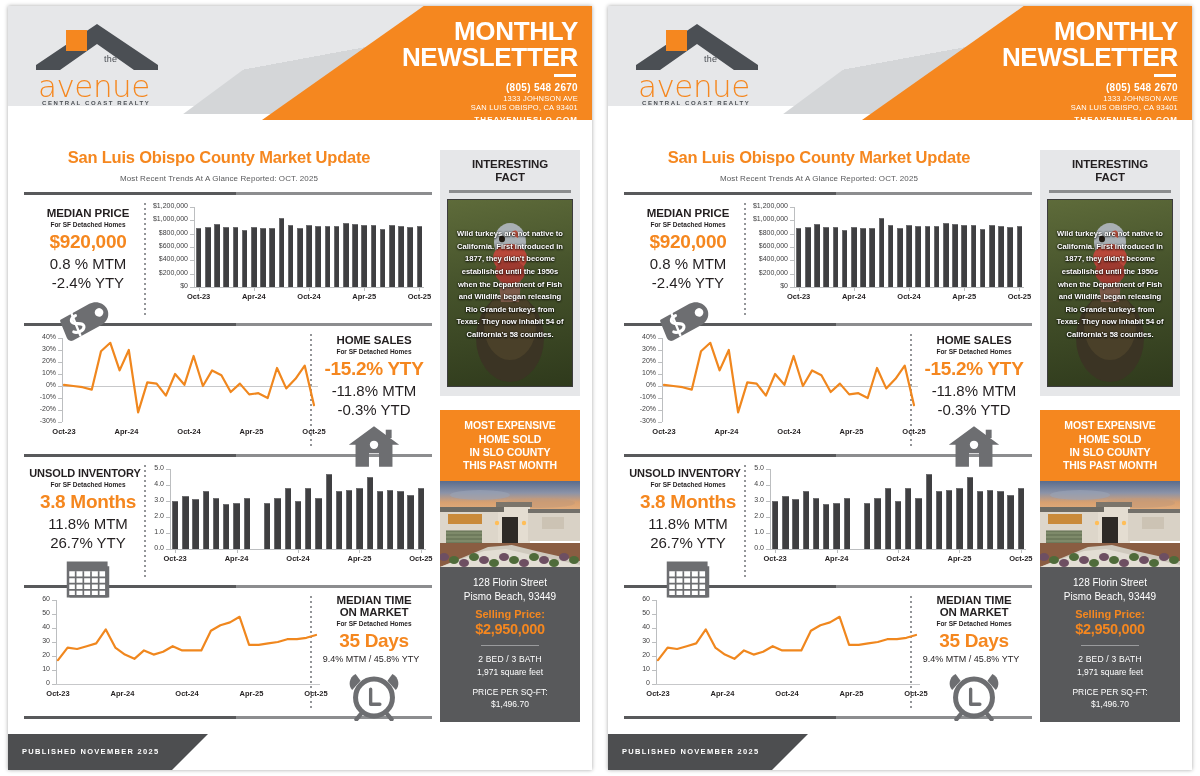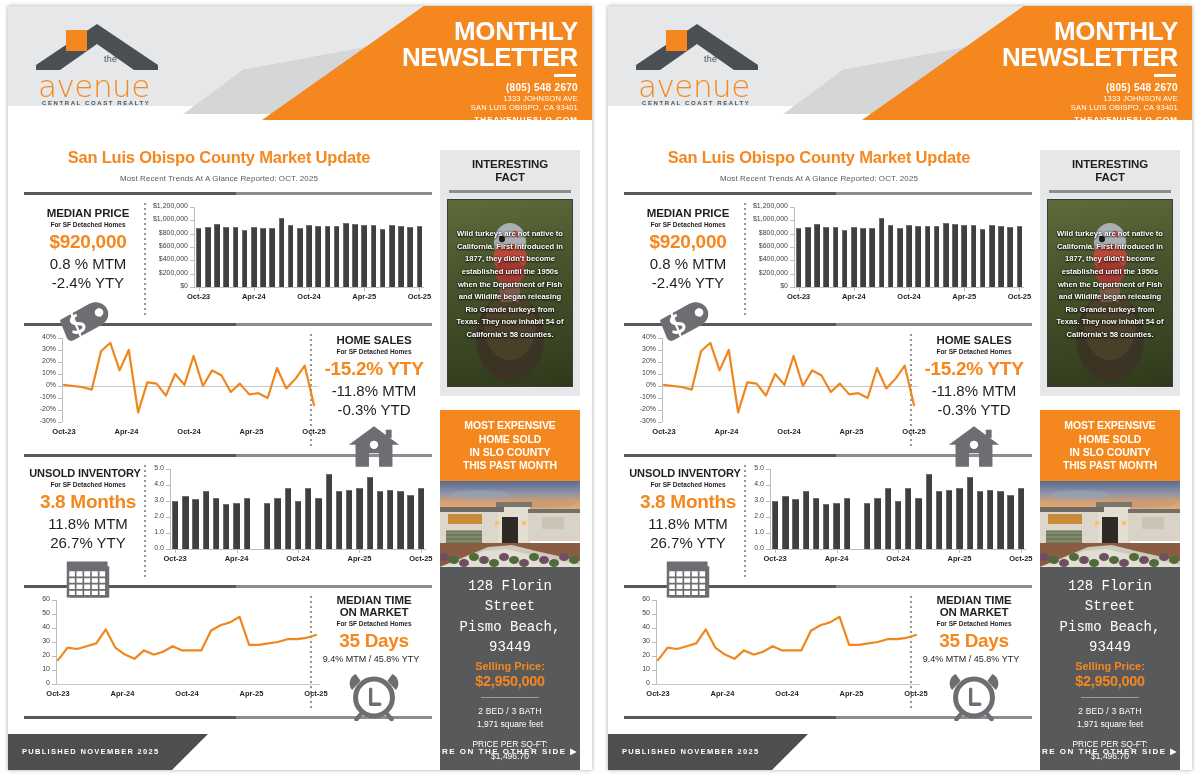--- a/index.html
+++ b/index.html
@@ -167,21 +167,21 @@
   .sold-head {
     background: #f5871f; color: #ffffff; text-align: center;
     font-size: 10.5px; font-weight: bold; line-height: 1.25;
     padding: 9px 4px 9px 4px; letter-spacing: -0.1px;
   }
   .sold-photo { position: relative; height: 86px; overflow: hidden; }
   .sold-info {
     background: #58595b; color: #ffffff; text-align: center;
     padding: 9px 6px 11px 6px;
   }
-  .sold-addr { font-size: 14px; line-height: 1.45; font-family: Liberation Mono, monospace; }
+  .sold-addr { font-size: 10px; line-height: 1.45; }
   .sold-label { color: #f5871f; font-size: 11px; font-weight: bold; margin-top: 3px; }
   .sold-price { color: #f5871f; font-size: 14.5px; font-weight: bold; margin-top: 1px; letter-spacing: -0.3px; }
   .sold-div { height: 1px; background: #9a9b9d; width: 58px; margin: 8px auto 8px auto; }
   .sold-beds { font-size: 8.5px; letter-spacing: .2px; }
   .sold-sqft { font-size: 8.5px; margin-top: 3px; }
   .sold-ppsf { font-size: 8.5px; margin-top: 9px; line-height: 1.45; }
 
   
   .footer { position: absolute; left: 0; bottom: 0; width: 100%; height: 36px; }
   .footer-lt {

